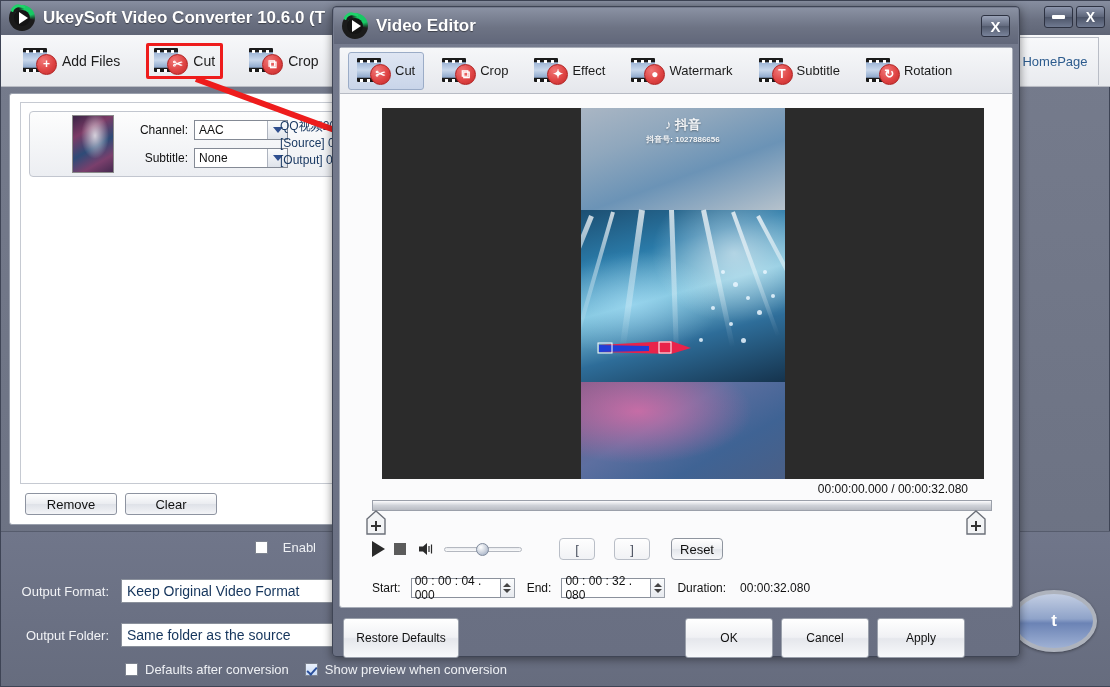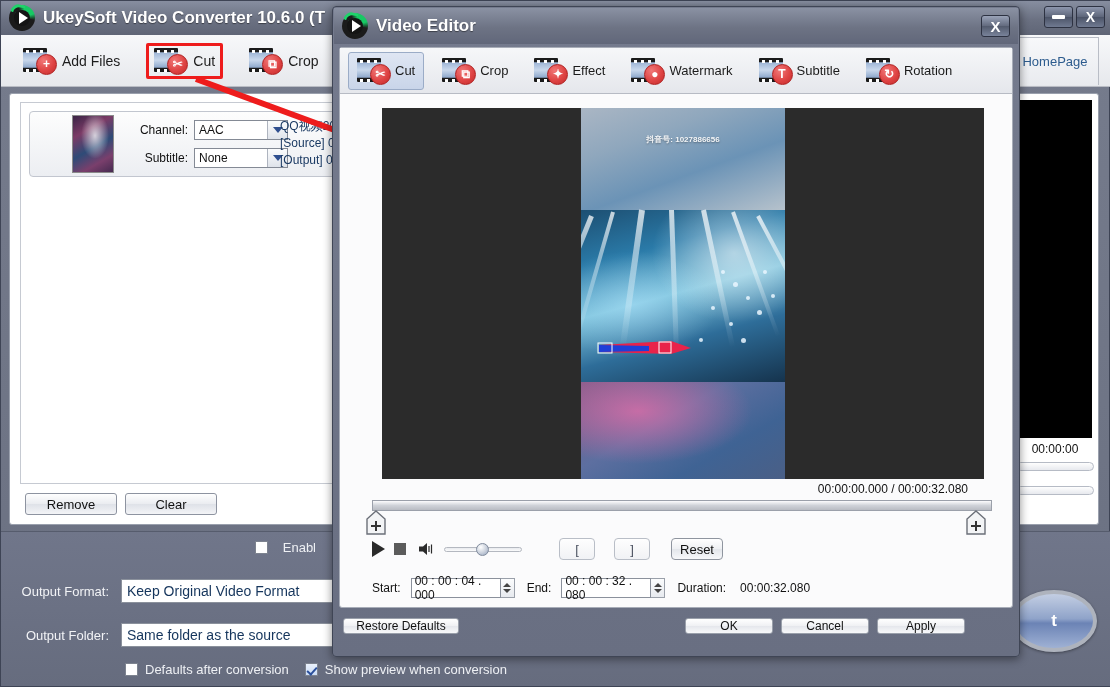--- a/index.html
+++ b/index.html
@@ -351,21 +351,21 @@
     background: linear-gradient(180deg,#fbfcfd 0%,#e7eaef 100%);
     display: flex; flex-direction: column; align-items: center; justify-content: center; gap: 2px;
   }
   .sp-up { width:0;height:0;border-left:4px solid transparent;border-right:4px solid transparent;border-bottom:4px solid #444; }
   .sp-dn { width:0;height:0;border-left:4px solid transparent;border-right:4px solid transparent;border-top:4px solid #444; }
 
   #editor-footer {
     position: absolute; left: 6px; bottom: 8px; right: 6px; height: 34px;
   }
   .fbtn {
-    height: 16px; border: 1px solid #9aa0ab; border-radius: 3px;
+    height: 40px; border: 1px solid #9aa0ab; border-radius: 3px;
     background: linear-gradient(180deg,#ffffff 0%,#f0f1f4 48%,#e5e7ec 52%,#f8f9fb 100%);
     display: flex; align-items: center; justify-content: center;
     font-size: 12px; color: #111;
   }
 </style>
 </head>
 <body>
 
 <div id="main-window">
 
@@ -474,26 +474,20 @@
           <div>[Output]  00:00</div>
         </div>
       </div>
     </div>
     <div id="btn-row">
       <div class="gbtn">Remove</div>
       <div class="gbtn">Clear</div>
     </div>
   </div>
 
-  <div id="preview-panel">
-    <div id="preview-screen"></div>
-    <div id="preview-time">00:00:00</div>
-    <div class="pbar" style="top:368px;"></div>
-    <div class="pbar" style="top:392px;"></div>
-  </div>
 
   <div id="settings-area">
     <div class="set-row" style="right:795px;top:8px;gap:8px;">
       <span class="cbx"></span>
       <span class="cbx-label">Enabl</span>
     </div>
 
     <div class="set-row" style="left:0;top:47px;">
       <span class="set-label">Output Format:</span>
       <span class="set-input" style="width:880px;">Keep Original Video Format</span>
@@ -642,20 +636,21 @@
           <span class="dot" style="left:182px;top:60px;width:4px;height:4px;"></span>
           <span class="dot" style="left:190px;top:84px;width:4px;height:4px;"></span>
         </div>
         <div class="vb-bot"></div>
         <svg id="red-mark" viewBox="0 0 96 16">
           <polygon points="2,5 74,1 94,8 74,14 2,12" fill="#e8234a"></polygon>
           <polygon points="2,5 52,6 52,11 2,12" fill="#1e3fd8"></polygon>
           <rect x="1" y="3" width="14" height="10" fill="none" stroke="#fff" stroke-width="1"></rect>
           <rect x="62" y="2" width="12" height="11" fill="none" stroke="#fff" stroke-width="1"></rect>
         </svg>
+        <div id="dy-watermark">♪ 抖音</div>
         <div id="dy-id">抖音号: 1027886656</div>
       </div>
     </div>
 
     <div id="time-readout">00:00:00.000 / 00:00:32.080</div>
 
     <div id="timeline-track"></div>
     <svg class="trim-handle" style="left:26px;" viewBox="0 0 20 26">
       <path d="M10 1 L19 9 L19 24 L1 24 L1 9 Z" fill="#f3f4f6" stroke="#6b6f78" stroke-width="1.4"></path>
       <path d="M10 11 V21 M5 16 H15" stroke="#333" stroke-width="2"></path>

